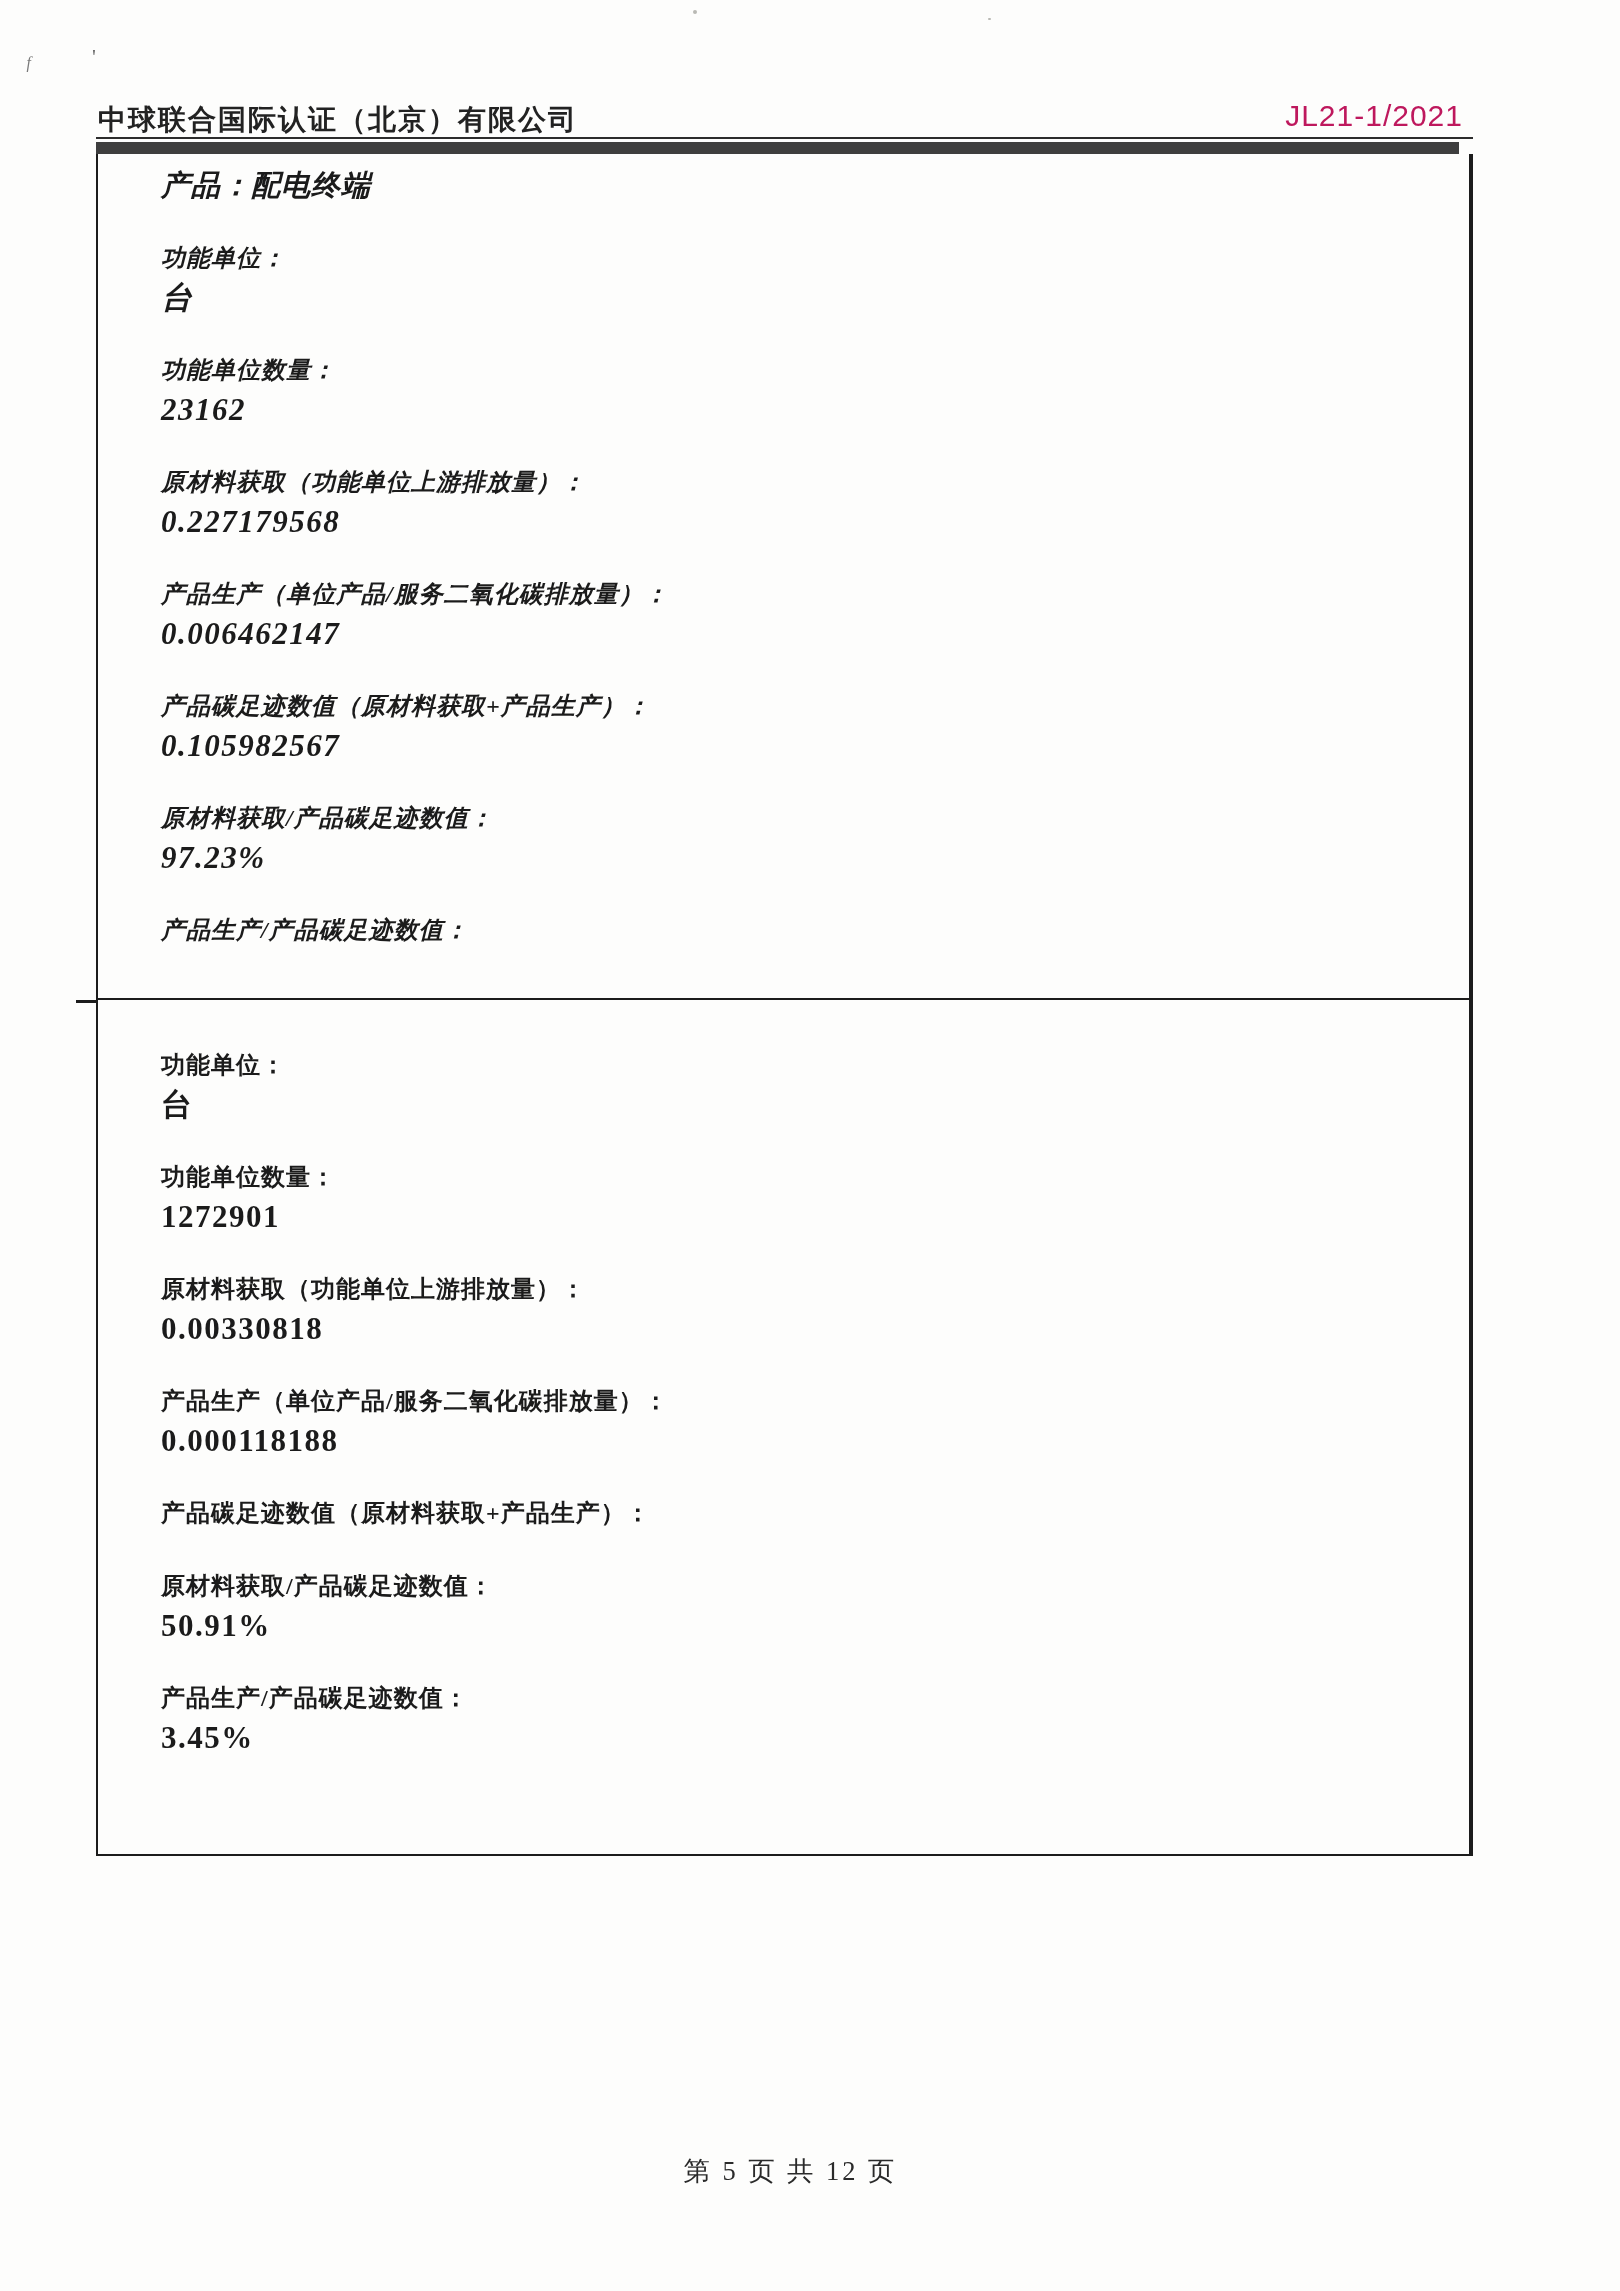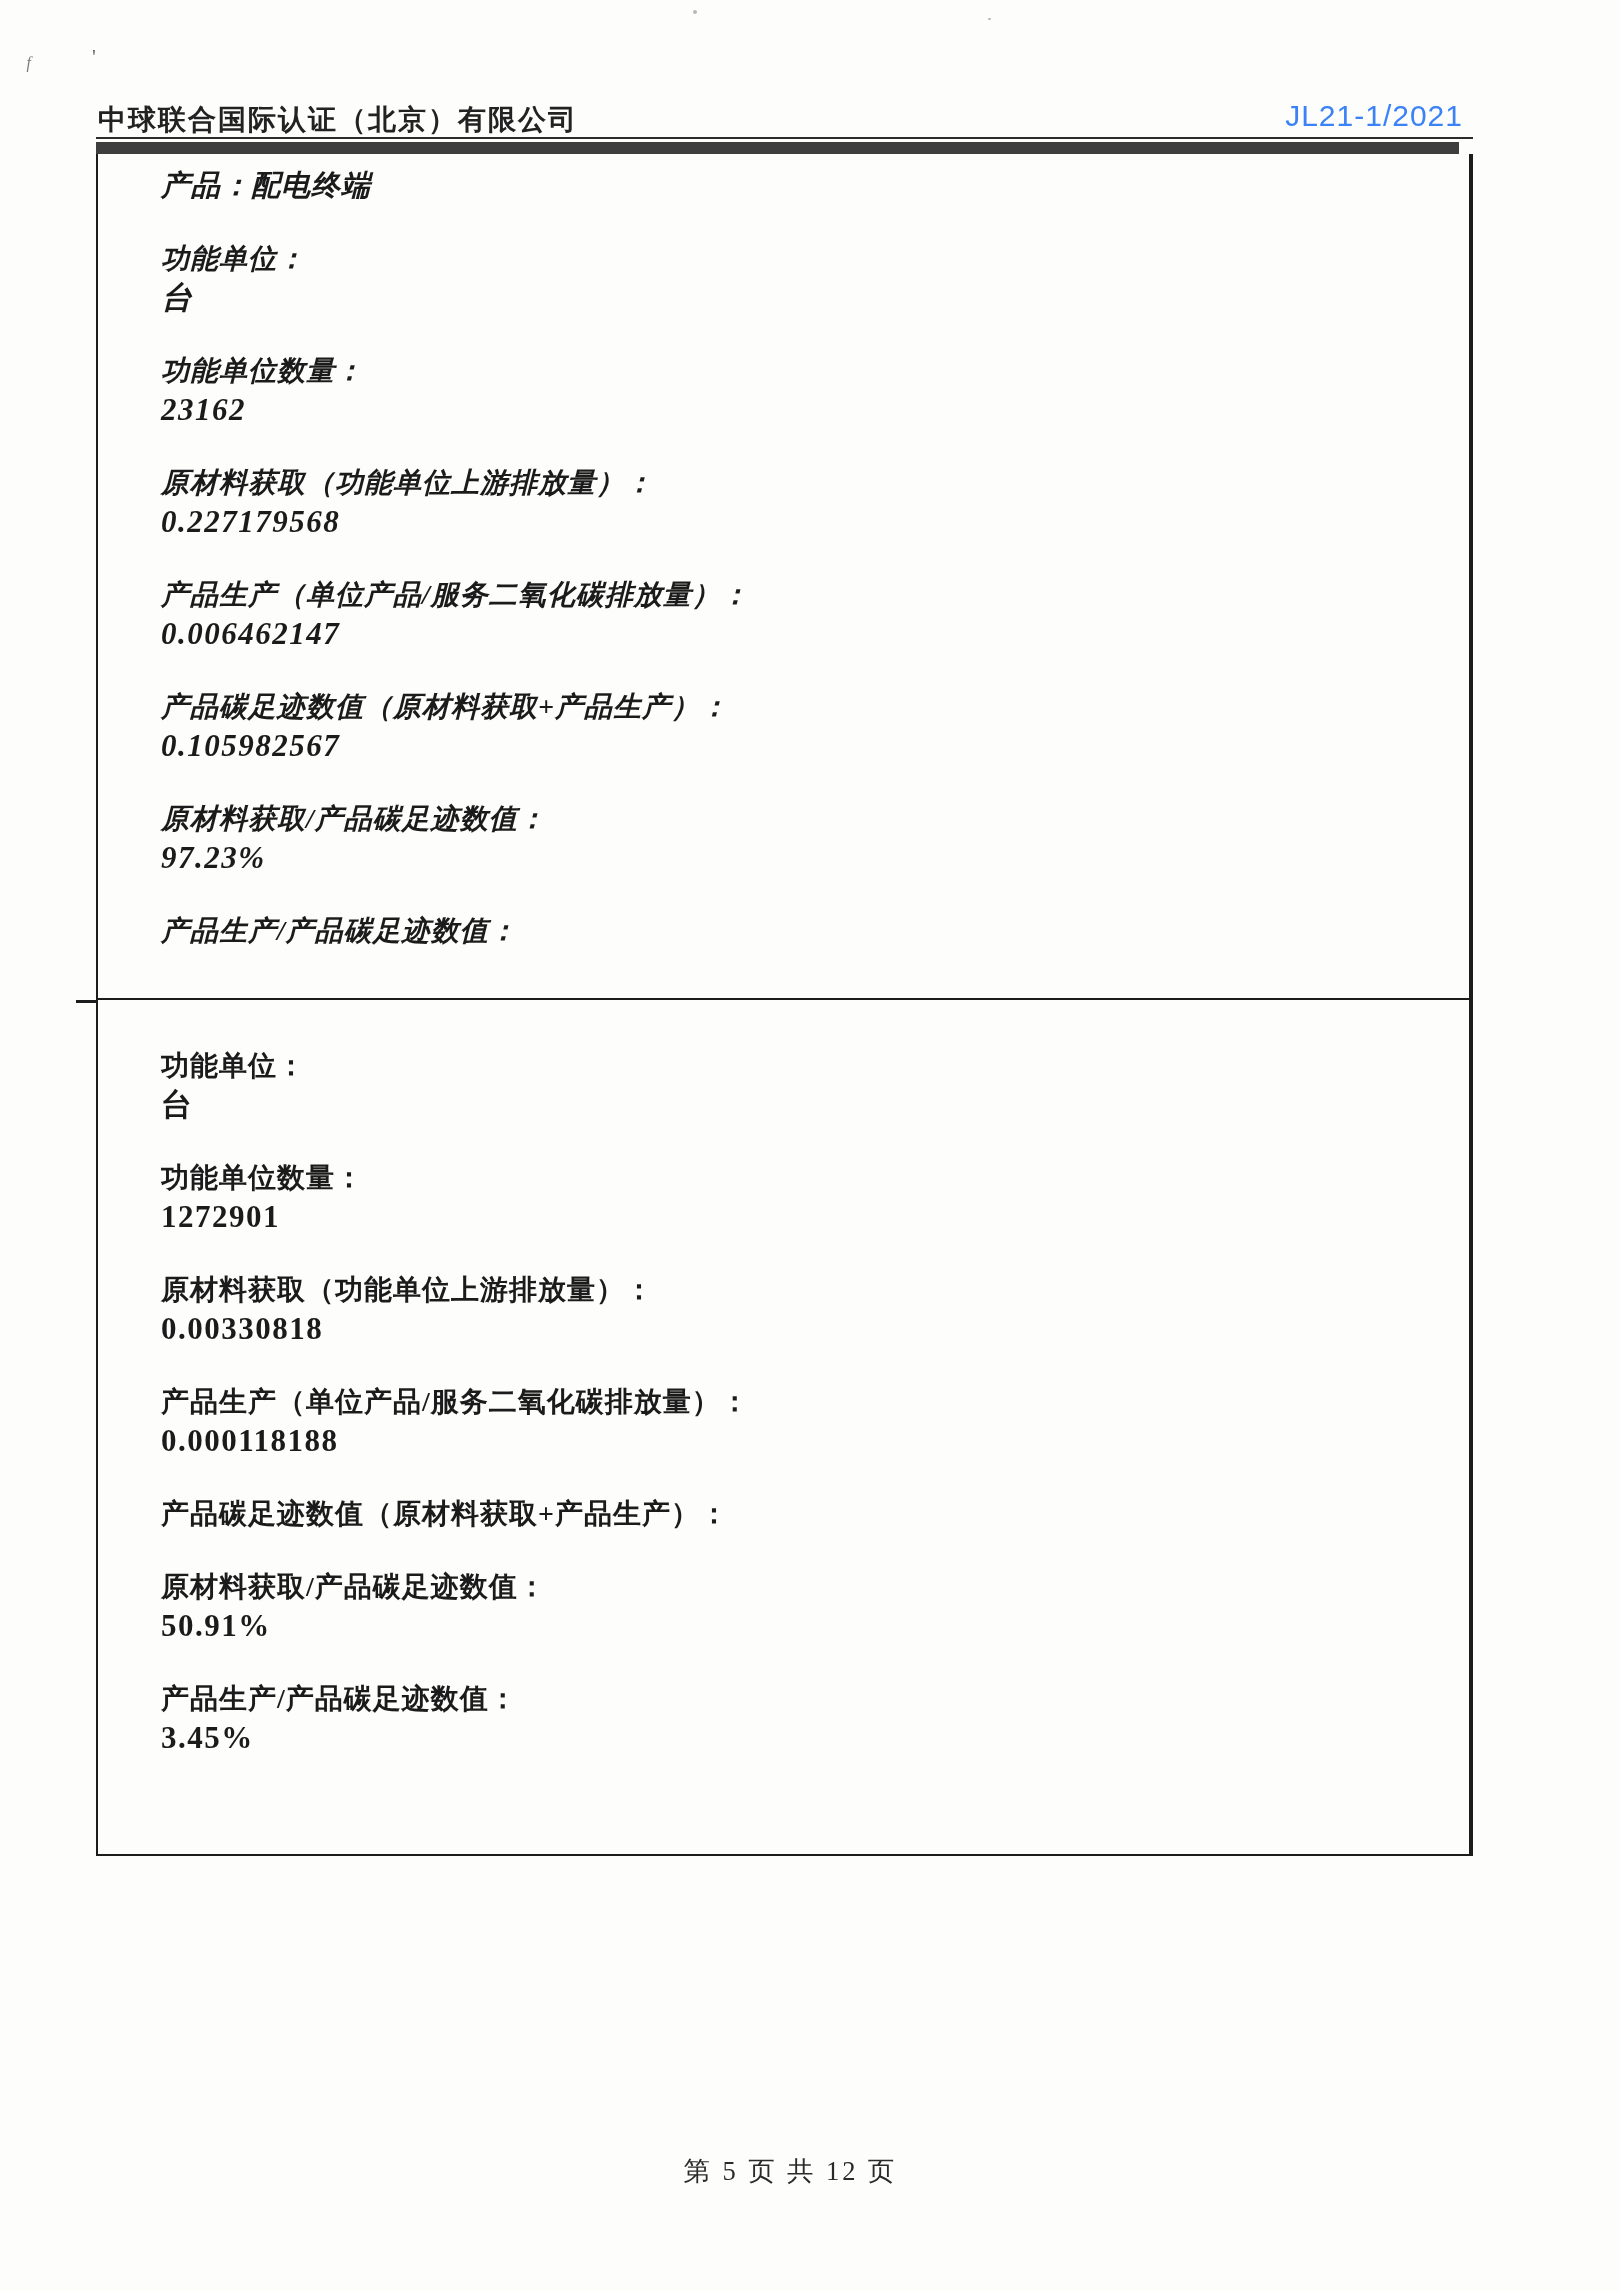--- a/index.html
+++ b/index.html
@@ -23,21 +23,21 @@
     color: #222;
     white-space: nowrap;
     text-align: right;
   }
   .docnum {
     position: absolute;
     top: 99px; right: 157px;
     font-family: "Liberation Sans", "DejaVu Sans", sans-serif;
     font-size: 30px; font-weight: 400;
     letter-spacing: 1px;
-    color: #3b82f6;
+    color: #be185d;
   }
   .rule-thin {
     position: absolute;
     left: 96px; top: 137px;
     width: 1377px; height: 2px;
     background: #2c2c2c;
   }
   .rule-thick {
     position: absolute;
     left: 96px; top: 142px;
@@ -66,21 +66,21 @@
     height: 853px;
   }
   .product-title {
     font-size: 29px;
     font-weight: 700;
     line-height: 39px;
     letter-spacing: 1px;
   }
   .field { margin-top: 34px; }
   .f-label {
-    font-size: 28px;
+    font-size: 24px;
     font-weight: 700;
     line-height: 39px;
     letter-spacing: 1px;
   }
   .f-value {
     font-size: 31px;
     font-weight: 600;
     line-height: 39px;
     letter-spacing: 1.5px;
   }

